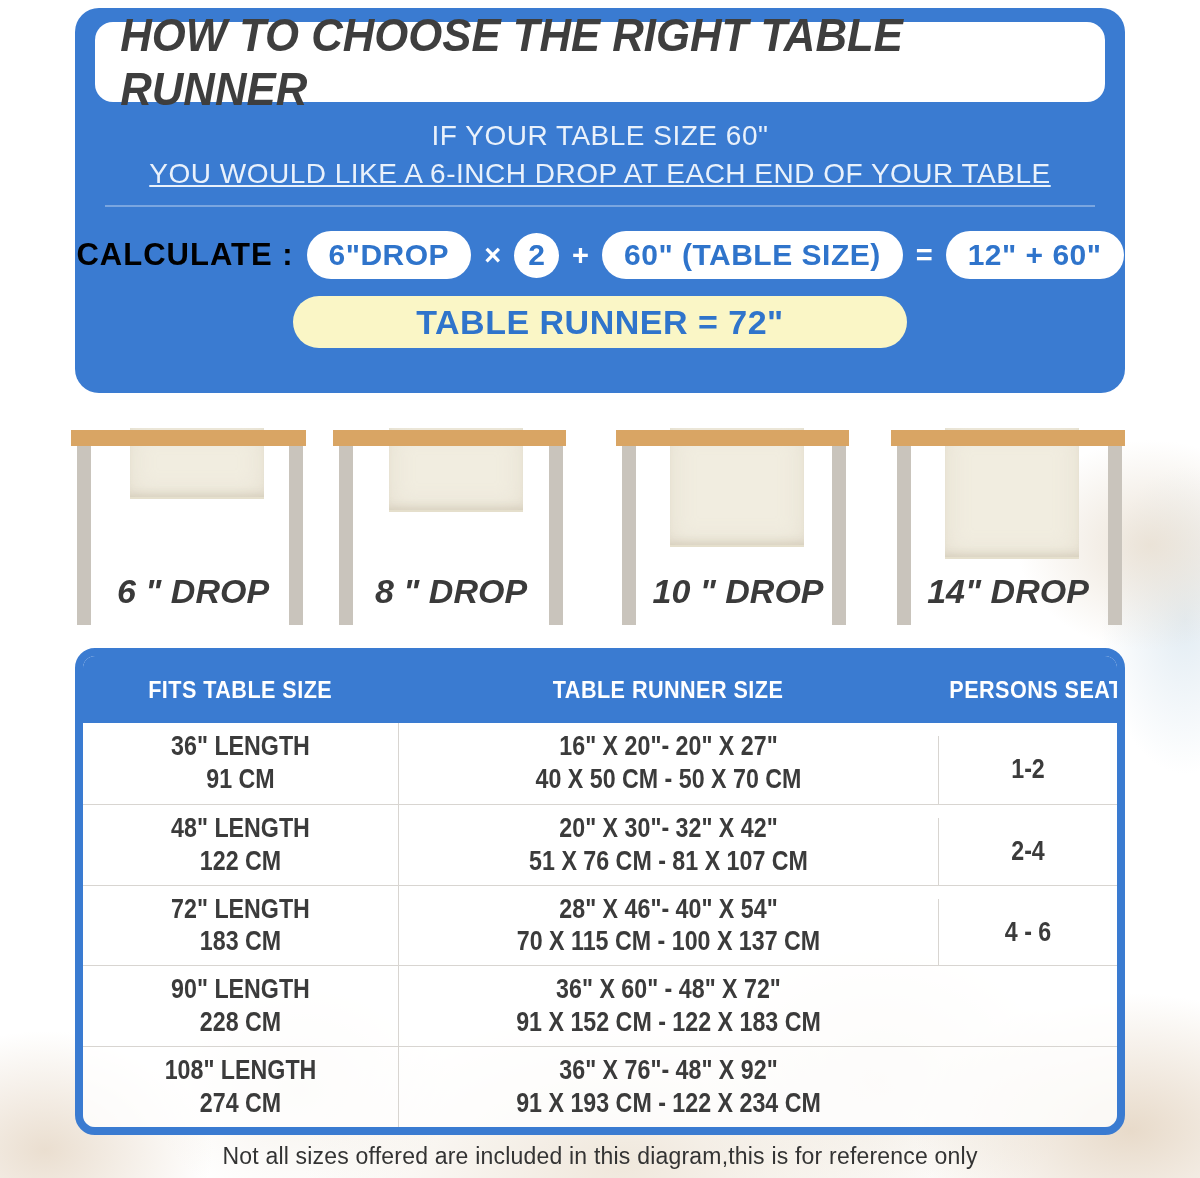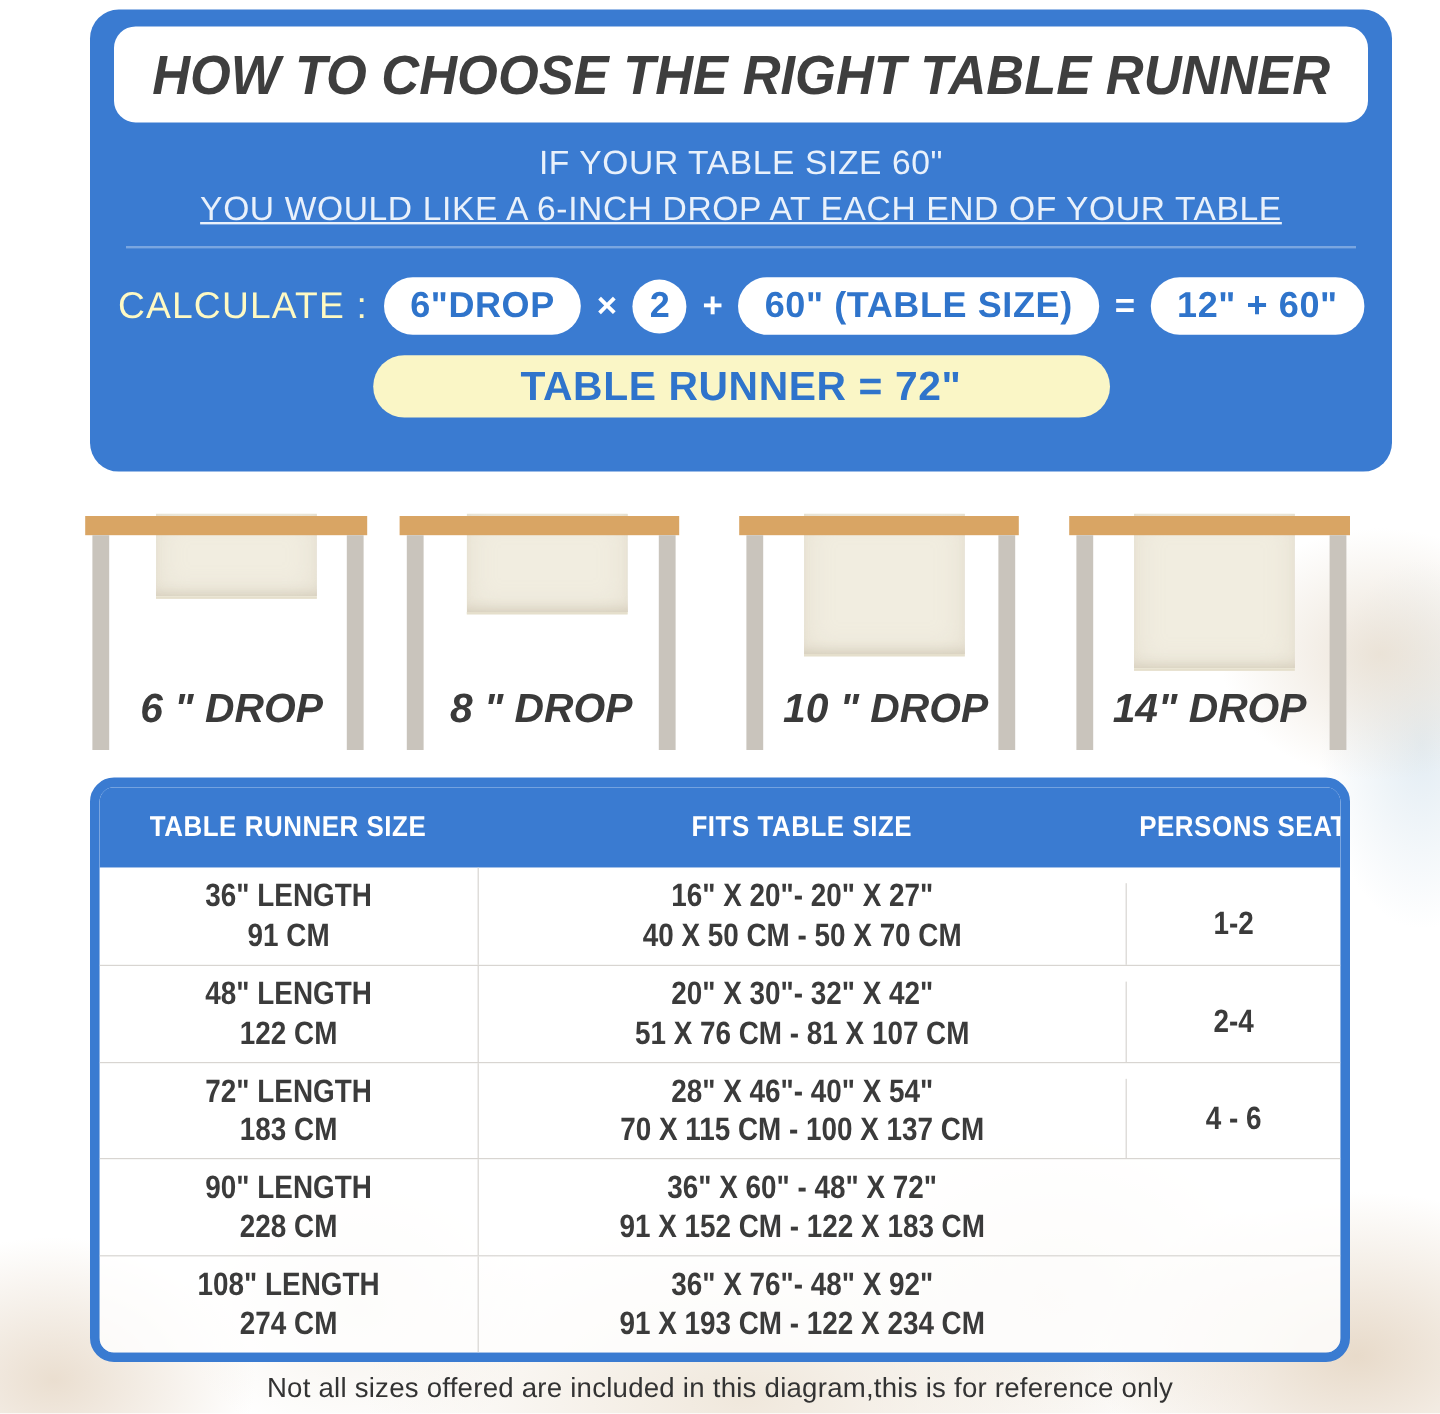--- a/index.html
+++ b/index.html
@@ -16,21 +16,21 @@
       radial-gradient(420px 220px at 620px 1165px, rgba(238,229,216,0.9), rgba(238,229,216,0) 75%),
       radial-gradient(260px 200px at 880px 1080px, rgba(236,227,214,0.6), rgba(236,227,214,0) 75%),
       radial-gradient(200px 160px at 300px 1090px, rgba(240,233,223,0.6), rgba(240,233,223,0) 75%),
       #ffffff;
   }
   .condensed{display:inline-block;transform:scaleX(0.9);transform-origin:center;white-space:nowrap;}
 
   
   .top-panel{
     position:absolute;left:75px;top:8px;width:1050px;height:385px;
-    background:#3A7BD1;border-radius:24px;padding-left:35px;
+    background:#3A7BD1;border-radius:24px;
   }
   .title-box{
     position:absolute;left:20px;top:14px;right:20px;height:80px;
     background:#ffffff;border-radius:18px;
     display:flex;align-items:center;justify-content:center;
   }
   .title-box .t{
     font-size:46px;font-weight:700;font-style:italic;color:#3E3E3E;
     transform:scaleX(0.95);letter-spacing:0px;
   }
@@ -42,21 +42,21 @@
   .sub2{top:150px;text-decoration:underline;}
   .blue-divider{
     position:absolute;top:197px;left:30px;right:30px;height:2px;
     background:rgba(255,255,255,0.33);
   }
   .calc-row{
     position:absolute;top:218px;left:0;right:0;height:58px;
     display:flex;align-items:center;justify-content:center;gap:13px;
     white-space:nowrap;
   }
-  .calc-label{color:#fef9c3;font-size:31px;font-weight:400;letter-spacing:1px;}
+  .calc-label{color:#000000;font-size:31px;font-weight:700;letter-spacing:1px;}
   .pill{
     background:#ffffff;color:#2F74CB;border-radius:26px;
     height:48px;display:flex;align-items:center;justify-content:center;
     padding:0 22px;font-size:30px;font-weight:700;letter-spacing:0.5px;
   }
   .op{color:#ffffff;font-size:29px;font-weight:700;}
   .circle{
     background:#ffffff;color:#2F74CB;border-radius:50%;
     width:45px;height:45px;display:flex;align-items:center;justify-content:center;
     font-size:30px;font-weight:700;
@@ -172,22 +172,22 @@
     <div class="leg r"></div>
   </div>
 
   <div class="drop-label dl1">6 " DROP</div>
   <div class="drop-label dl2">8 " DROP</div>
   <div class="drop-label dl3">10 " DROP</div>
   <div class="drop-label dl4">14" DROP</div>
 
   <div class="size-panel">
     <div class="size-header">
+      <div class="h"><span class="condensed">FITS TABLE SIZE</span></div>
       <div class="h"><span class="condensed">TABLE RUNNER SIZE</span></div>
-      <div class="h"><span class="condensed">FITS TABLE SIZE</span></div>
       <div class="h"><span class="condensed">PERSONS SEATED</span></div>
     </div>
     <div class="size-rows">
 
       <div class="srow">
         <div class="cell c1">
           <span class="ln">36" LENGTH</span>
           <span class="ln">91 CM</span>
         </div>
         <div class="cell c2">

